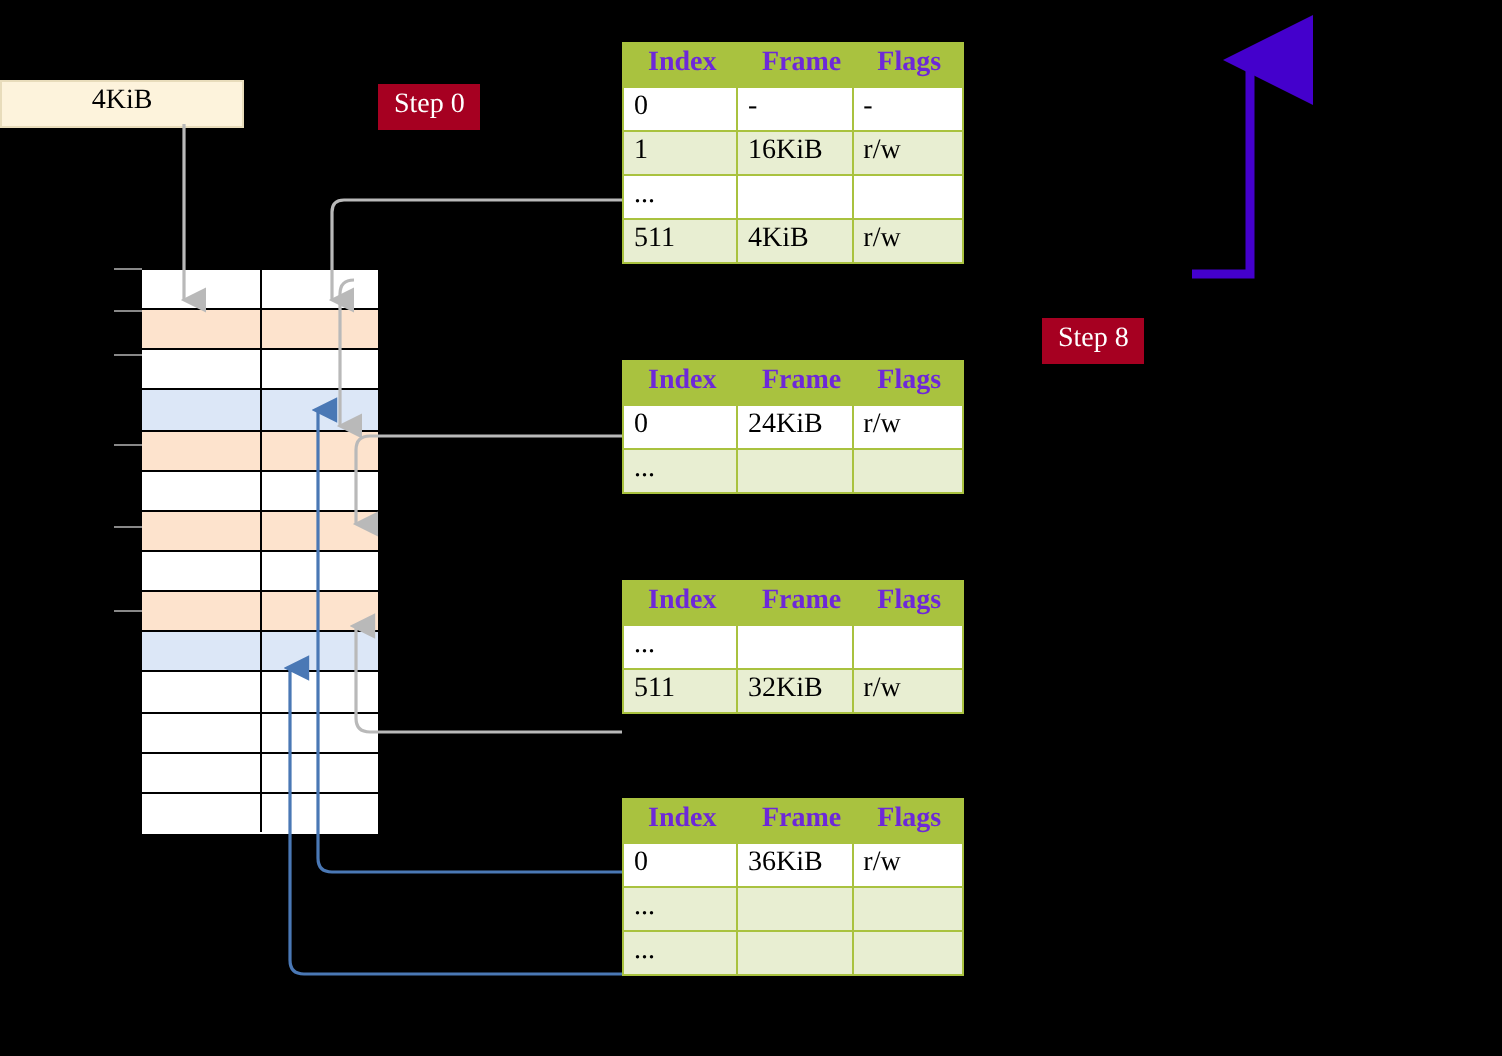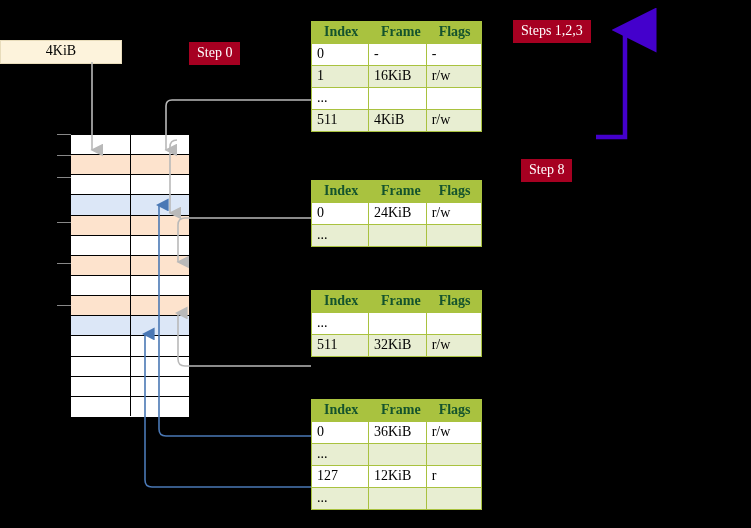--- a/index.html
+++ b/index.html
@@ -19,21 +19,21 @@
           color:#000;font-size:14px;text-align:center;line-height:20px;
           font-family:"Liberation Serif", serif;}
 
   
   .ptable{position:absolute;border-collapse:collapse;
           font-family:"Liberation Serif", serif;font-size:14px;
           background:#fff;}
   .ptable td,.ptable th{border:1px solid #a9c23f;
           padding:2px 5px 3px 5px;text-align:left;vertical-align:middle;
           height:17px;box-sizing:border-box;font-weight:normal;}
-  .ptable th{background:#a9c23f;color:#14532d;font-weight:bold;padding-left:12px;}
+  .ptable th{background:#a9c23f;color:#6d28d9;font-weight:bold;padding-left:12px;}
   .ptable tr.alt td{background:#e8eed2;}
   .ptable tr.plain td{background:#ffffff;}
   .ptable td.hl{background:#ffff9e;}
   .col-index{width:57px;}
   .col-frame{width:57px;}
   .col-flags{width:55px;}
 
   
   .grid{position:absolute;border:1px solid #000;box-sizing:border-box;}
   .grow{position:absolute;left:0;box-sizing:border-box;
@@ -52,21 +52,20 @@
 <body>
 
 <div class="stage">
 
   <div class="klabel" style="left:0px;top:40px;width:120px;height:22px;">4KiB</div>
 
   <div class="badge red" style="left:189px;top:42px;font-family:Liberation Serif, serif;">Step 0</div>
 
   <div class="badge red" style="left:521px;top:159px;">Step 8</div>
 
-  <div class="badge red" style="left:513px;top:20px;">Steps 1,2,3</div>
 
 
   <div class="grid" id="memgrid" style="left:70px;top:134px;width:120px;height:282px;">
       <div class="grow white" style="top: 0px; height: 20.1429px; width: 118px;"></div>
       <div class="grow peach" style="top: 20.1429px; height: 20.1429px; width: 118px;"></div>
       <div class="grow white" style="top: 40.2857px; height: 20.1429px; width: 118px;"></div>
       <div class="grow bluerow" style="top: 60.4286px; height: 20.1429px; width: 118px;"></div>
       <div class="grow peach" style="top: 80.5714px; height: 20.1429px; width: 118px;"></div>
       <div class="grow white" style="top: 100.714px; height: 20.1429px; width: 118px;"></div>
       <div class="grow peach" style="top: 120.857px; height: 20.1429px; width: 118px;"></div>
@@ -176,25 +175,20 @@
         <tr class="plain">
           <td class="col-index">0</td>
           <td class="col-frame">36KiB</td>
           <td class="col-flags">r/w</td>
         </tr>
         <tr class="alt">
           <td class="col-index">...</td>
           <td class="col-frame"></td>
           <td class="col-flags"></td>
         </tr>
-        <tr class="plain">
-          <td class="col-index">127</td>
-          <td class="col-frame">12KiB</td>
-          <td class="col-flags">r</td>
-        </tr>
         <tr class="alt">
           <td class="col-index">...</td>
           <td class="col-frame"></td>
           <td class="col-flags"></td>
         </tr>
       </tbody>
     </table>
 
   <svg class="overlay" viewBox="0 0 751 528">
     <defs>

